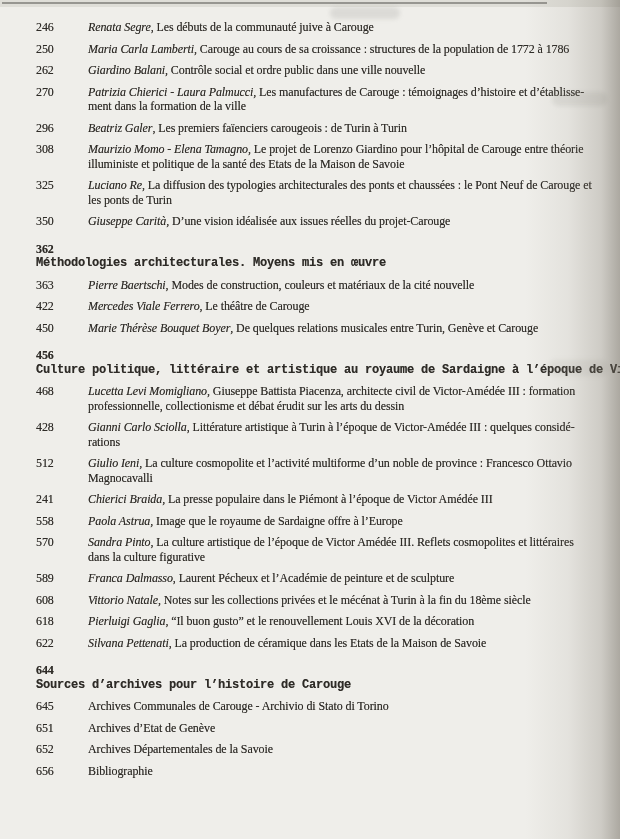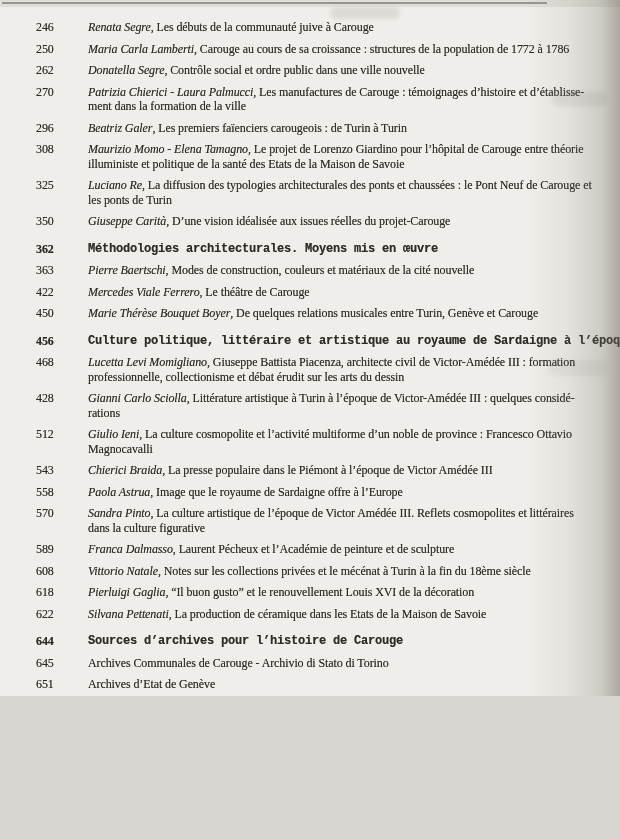--- a/index.html
+++ b/index.html
@@ -1,40 +1,40 @@
 <!DOCTYPE html>
 <html><head>
 <meta charset="utf-8">
 <style>
   html, body { margin: 0; padding: 0; background: #d8d6d1; }
   .page {
     position: relative;
     width: 620px;
-    height: 696px;
+    height: 839px;
     margin: 0;
     background: #efeeea;
     overflow: hidden;
     font-family: "Liberation Serif", "DejaVu Serif", serif;
     color: #2e2b27;
   }
   .toc {
     position: relative;
     padding: 20px 0 0 36px;
     z-index: 1;
   }
   .row {
     display: flex;
     align-items: flex-start;
     margin-bottom: 7px;
     font-size: 12px;
     line-height: 14.5px;
     letter-spacing: -0.1px;
     text-shadow: 0 0 0.6px rgba(46,43,39,0.55);
   }
-  .row.gap { margin-top: 13px; }
+  .row.gap { margin-top: 13px; flex-direction: column; }
   .num {
     flex: none;
     width: 52px;
     white-space: pre;
   }
   .txt {
     flex: 1;
     white-space: pre;
   }
   .author { font-style: italic; margin-top: 39px; }
@@ -98,21 +98,21 @@
         <span class="txt"><span class="author">Renata Segre</span><span class="title">, Les débuts de la communauté juive à Carouge</span></span>
       </div>
 
       <div class="row">
         <span class="num">250</span>
         <span class="txt"><span class="author">Maria Carla Lamberti</span><span class="title">, Carouge au cours de sa croissance : structures de la population de 1772 à 1786</span></span>
       </div>
 
       <div class="row">
         <span class="num">262</span>
-        <span class="txt"><span class="author">Donatella Segre</span><span class="title">, Contrôle social et ordre public dans une ville nouvelle</span></span>
+        <span class="txt"><span class="author">Giardino Balani</span><span class="title">, Contrôle social et ordre public dans une ville nouvelle</span></span>
       </div>
 
       <div class="row">
         <span class="num">270</span>
         <span class="txt"><span class="author">Patrizia Chierici - Laura Palmucci</span><span class="title">, Les manufactures de Carouge : témoignages d’histoire et d’établisse-
 ment dans la formation de la ville</span></span>
       </div>
 
       <div class="row">
         <span class="num">296</span>
@@ -175,21 +175,21 @@
 rations</span></span>
       </div>
 
       <div class="row">
         <span class="num">512</span>
         <span class="txt"><span class="author">Giulio Ieni</span><span class="title">, La culture cosmopolite et l’activité multiforme d’un noble de province : Francesco Ottavio
 Magnocavalli</span></span>
       </div>
 
       <div class="row">
-        <span class="num">543</span>
+        <span class="num">241</span>
         <span class="txt"><span class="author">Chierici Braida</span><span class="title">, La presse populaire dans le Piémont à l’époque de Victor Amédée III</span></span>
       </div>
 
       <div class="row">
         <span class="num">558</span>
         <span class="txt"><span class="author">Paola Astrua</span><span class="title">, Image que le royaume de Sardaigne offre à l’Europe</span></span>
       </div>
 
       <div class="row">
         <span class="num">570</span>

